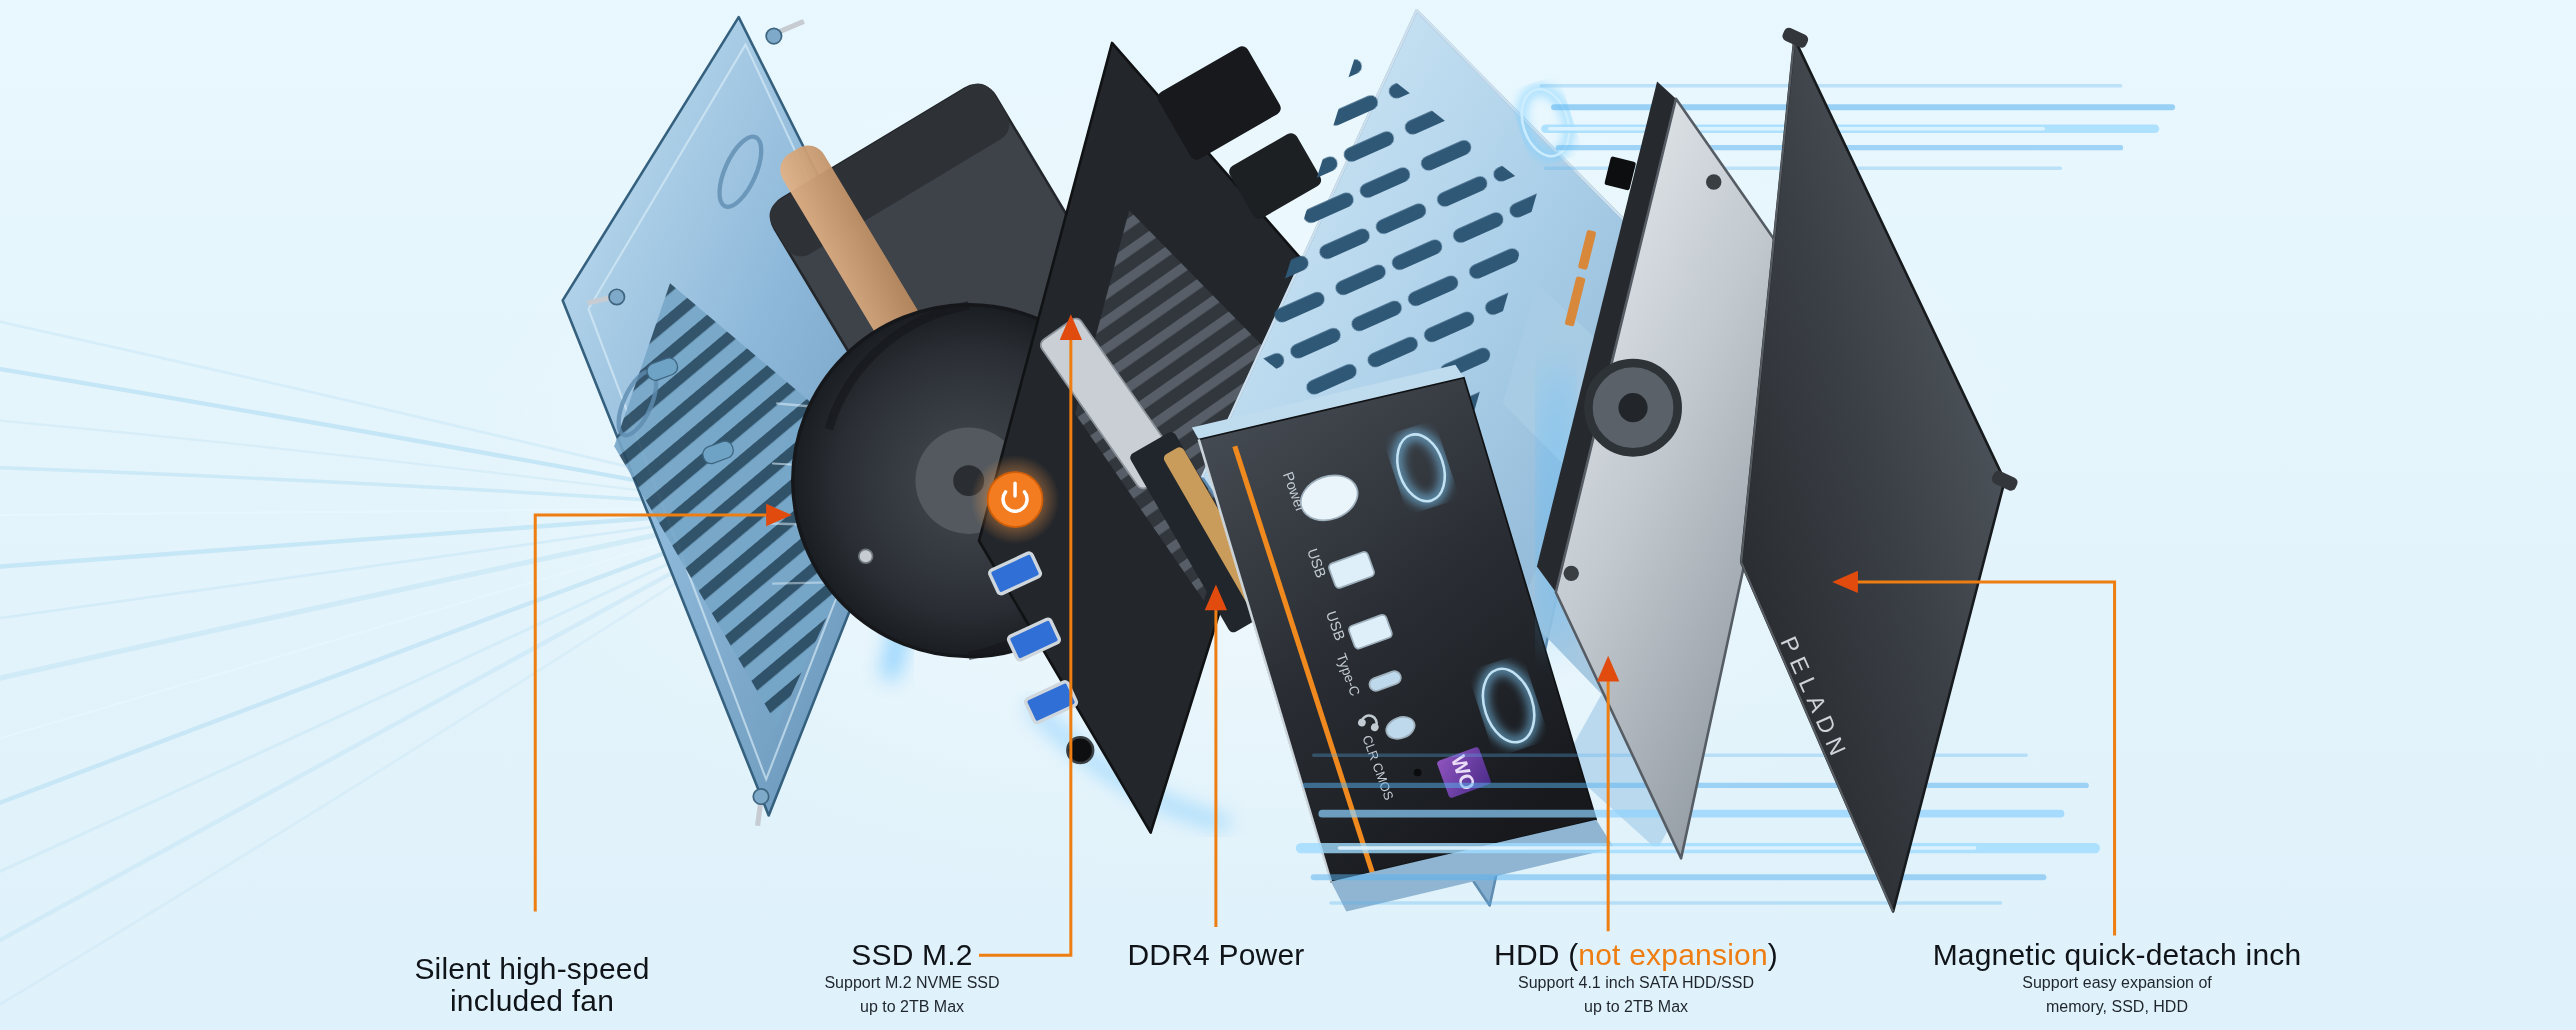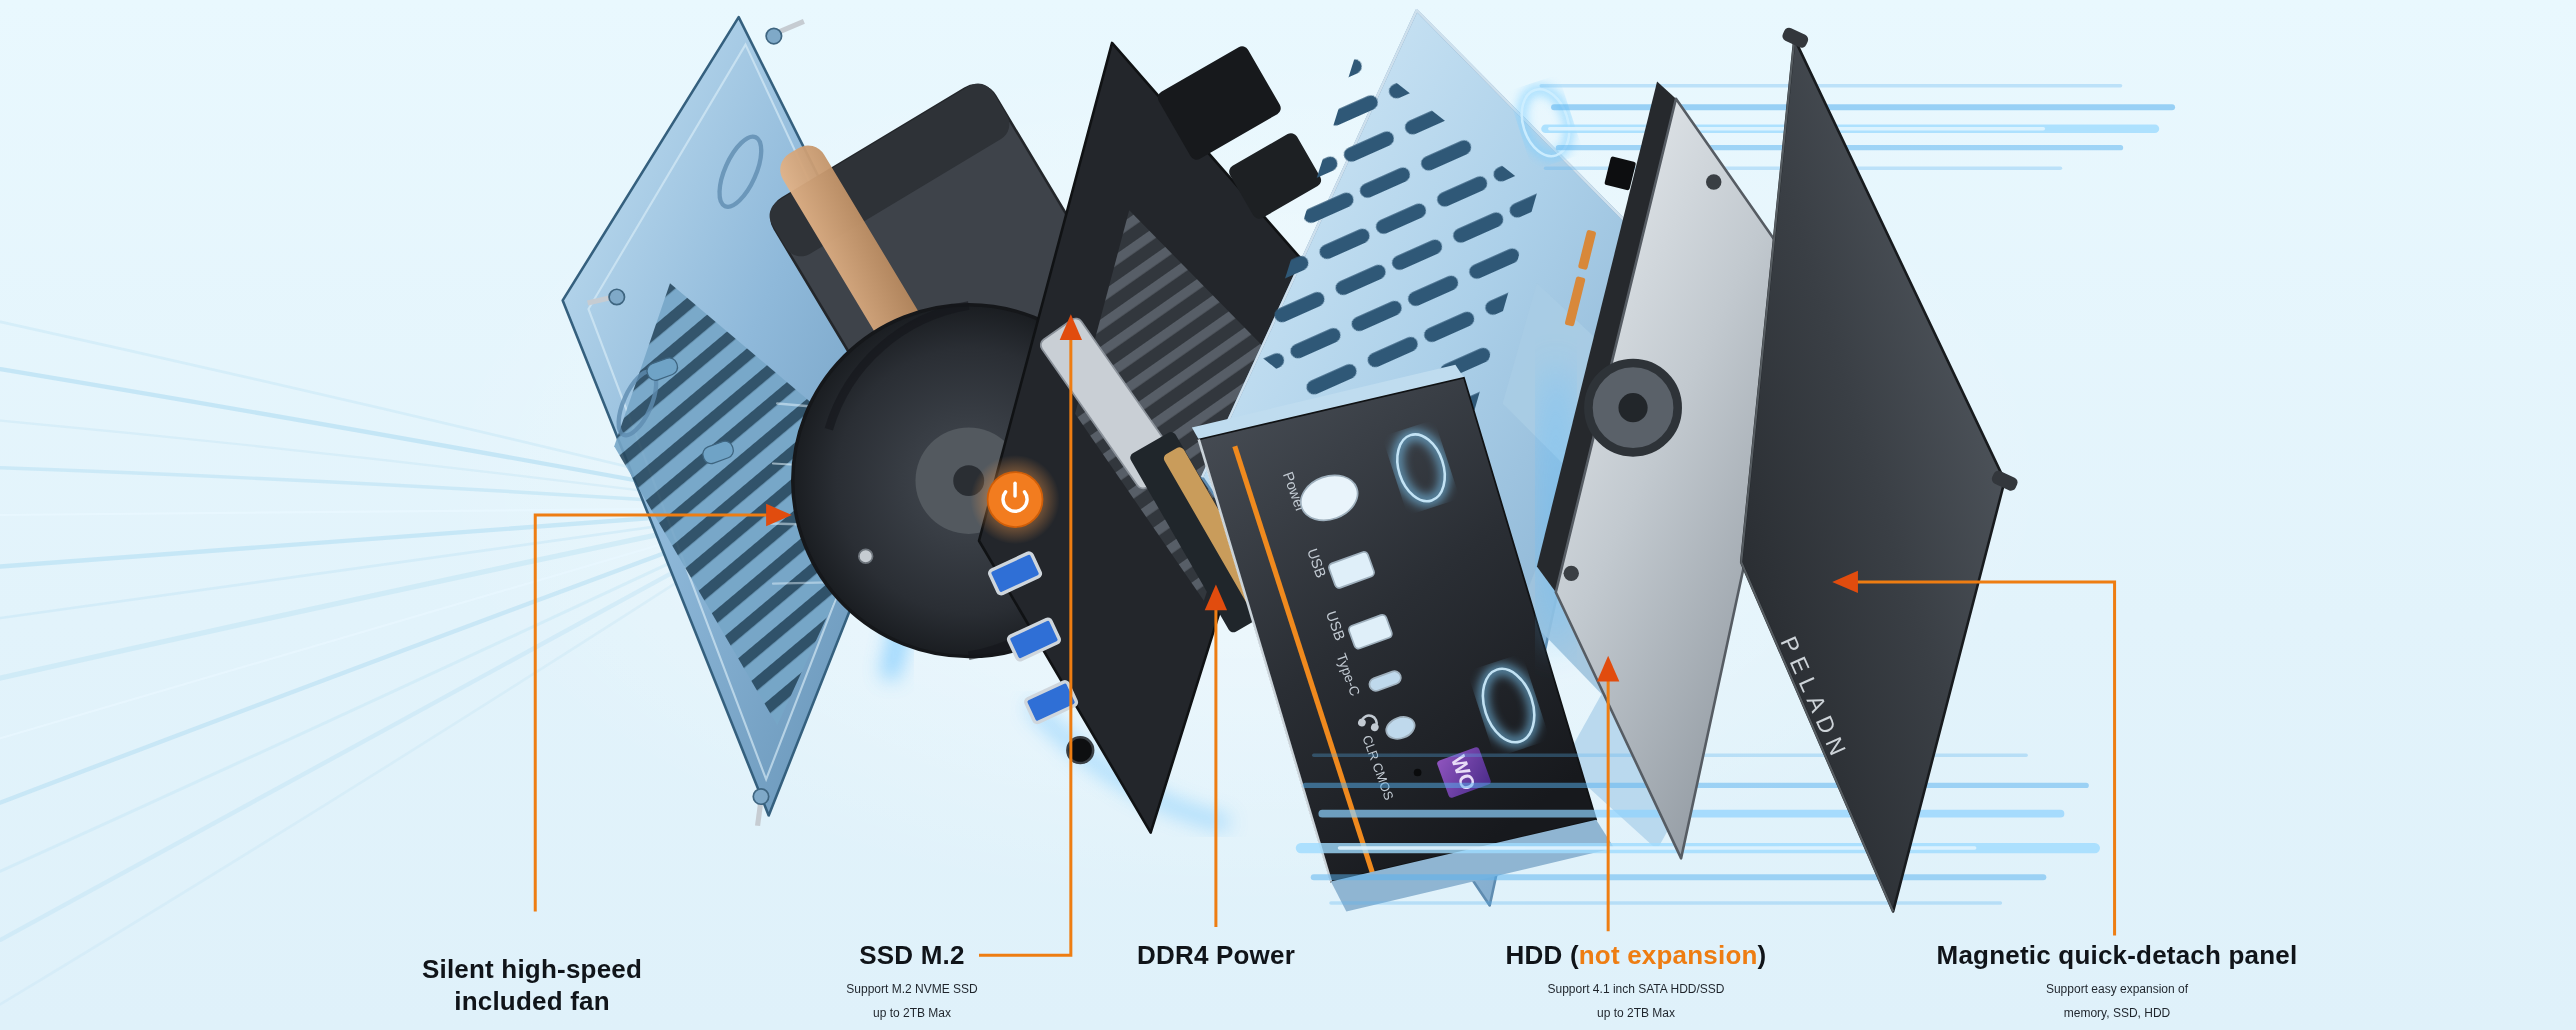--- a/index.html
+++ b/index.html
@@ -2,22 +2,22 @@
 <html style="font-size:13.7px"><head>
 <meta charset="utf-8">
 <style>
   html,body{margin:0;padding:0;background:#E4F5FC;}
   .stage{position:relative;width:2576px;height:1030px;overflow:hidden;
          background:linear-gradient(180deg,#E9F8FE 0%,#E2F3FB 60%,#DFF1FA 100%);
          font-family:"Liberation Sans",sans-serif;}
   svg.scene{position:absolute;left:0;top:0;}
   .callout{position:absolute;text-align:center;transform:translateX(-50%);
            color:#14181D;white-space:nowrap;}
-  .callout .title{font-size:26px;font-weight:bold;line-height:32px;letter-spacing:0.2px;color:#101419;}
-  .callout .desc{font-size:12px;line-height:24px;color:#1F252C;margin-top:6px;}
+  .callout .title{font-size:30px;font-weight:normal;line-height:32px;letter-spacing:0.2px;color:#101419;}
+  .callout .desc{font-size:16px;line-height:24px;color:#1F252C;}
   .hl{color:#EE7D12;}
   .svgtext{font-family:"Liberation Sans",sans-serif;}
 </style>
 </head>
 <body>
 
 <div class="stage">
 
 <svg class="scene" width="2576" height="1030" viewBox="0 0 3000 1200">
 <defs>
@@ -305,21 +305,21 @@
 
 <div class="callout" style="left:1636px; top:939px;">
   <div class="title"><span>HDD (</span><span class="hl">not expansion</span><span>)</span></div>
   <div class="desc">
     <div>Support 4.1 inch SATA HDD/SSD</div>
     <div>up to 2TB Max</div>
   </div>
 </div>
 
 <div class="callout" style="left:2117px; top:939px;">
-  <div class="title">Magnetic quick-detach panel</div>
+  <div class="title">Magnetic quick-detach inch</div>
   <div class="desc">
     <div>Support easy expansion of</div>
     <div>memory, SSD, HDD</div>
   </div>
 </div>
 
 </div>
 
 
 </body></html>

